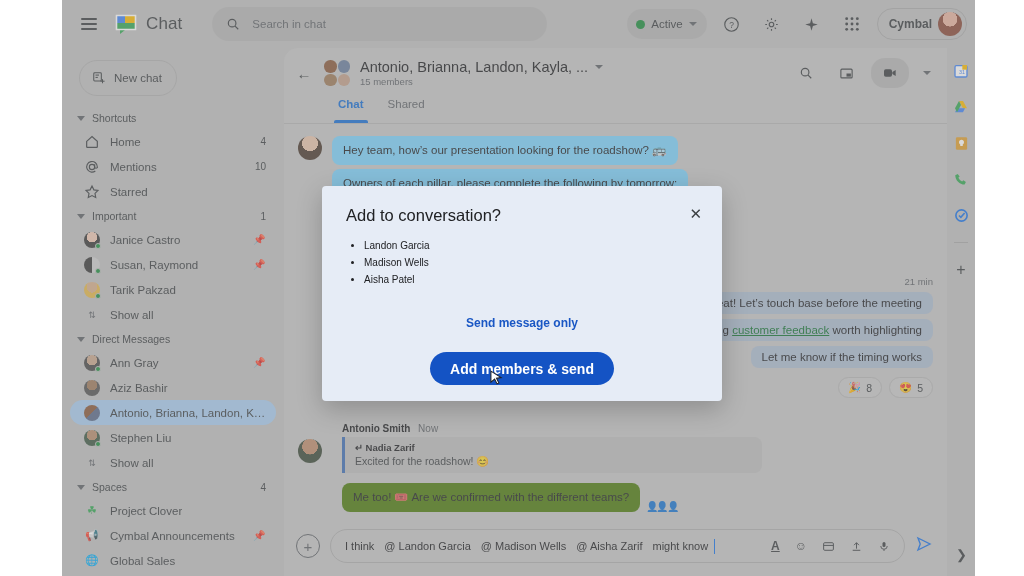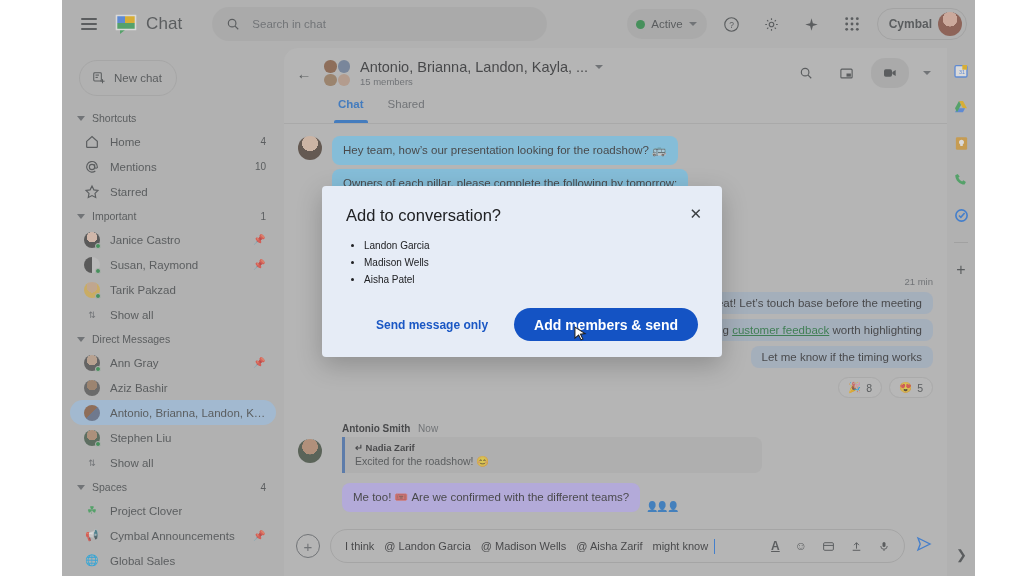--- a/index.html
+++ b/index.html
@@ -162,21 +162,21 @@
     left: 260px; top: 186px; width: 400px;
     background: #e6ecf6; border-radius: 4px;
     padding: 20px 24px 16px 24px;
     box-shadow: 0 8px 26px rgba(0,0,0,.22);
   }
   .m-title { font-size: 16.5px; color: #202124; font-weight: normal; }
   .m-x { position: absolute; right: 20px; top: 20px; font-size: 15px; color: #3c4043; line-height: 1; }
   .m-body { font-size: 11.5px; color: #3c4043; line-height: 1.55; margin-top: 13px; }
   .m-list { margin: 12px 0 0 18px; }
   .m-list li { font-size: 10px; color: #202124; line-height: 1.7; }
-  .m-acts { display: flex; justify-content: flex-end; align-items: center; gap: 14px; margin-top: 20px; }
+  .m-acts { display: flex; justify-content: flex-end; align-items: center; gap: 14px; margin-top: 20px; flex-direction: column; }
   .btn-text { font-size: 12px; color: #1a57c4; font-weight: bold; padding: 8px 12px; border-radius: 18px; }
   .btn-primary {
     background: #1453c4; color: #fff; font-size: 14px; font-weight: bold;
     height: 33px; border-radius: 17px; padding: 0 20px; display:flex;align-items:center; position:relative;
   }
   .cursor { position: absolute; left: 60px; top: 18px; width: 13px; height: 17px; }
 </style>
 </head>
 <body>
 
@@ -471,21 +471,21 @@
             <span class="now">Now</span>
           </div>
           <div class="quote">
             <div class="q-name">
               <span>↵</span>
               <span>Nadia Zarif</span>
             </div>
             <div class="q-txt">Excited for the roadshow! 😊</div>
           </div>
           <div style="display:flex;align-items:flex-end;gap:6px;">
-            <div class="bub" style="background:#c4b5fd;">Me too! 🎟️ Are we confirmed with the different teams?</div>
+            <div class="bub" style="background:#4d7c0f;">Me too! 🎟️ Are we confirmed with the different teams?</div>
             <span style="font-size:10px;letter-spacing:-2px;">👤👤👤</span>
           </div>
         </div>
       </div>
     </div>
 
     <div class="composer">
       <div class="plus-btn">+</div>
       <div class="cbox">
         <span>I think</span>

